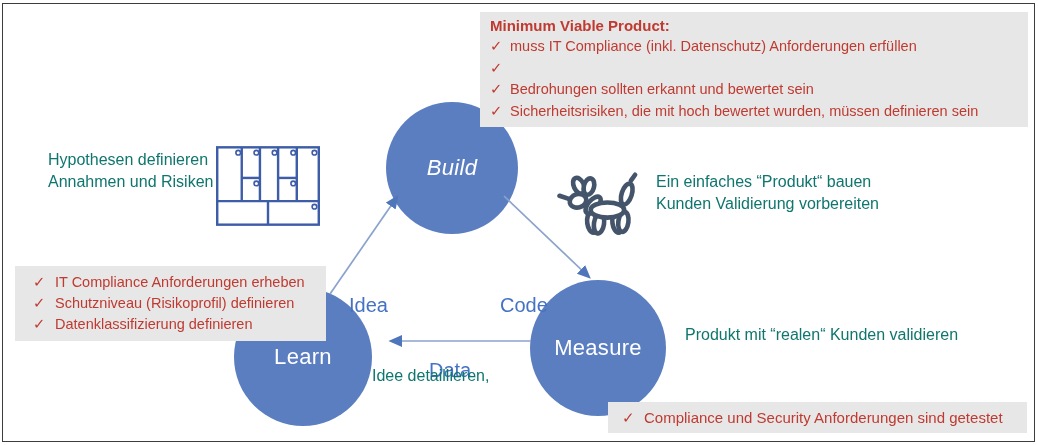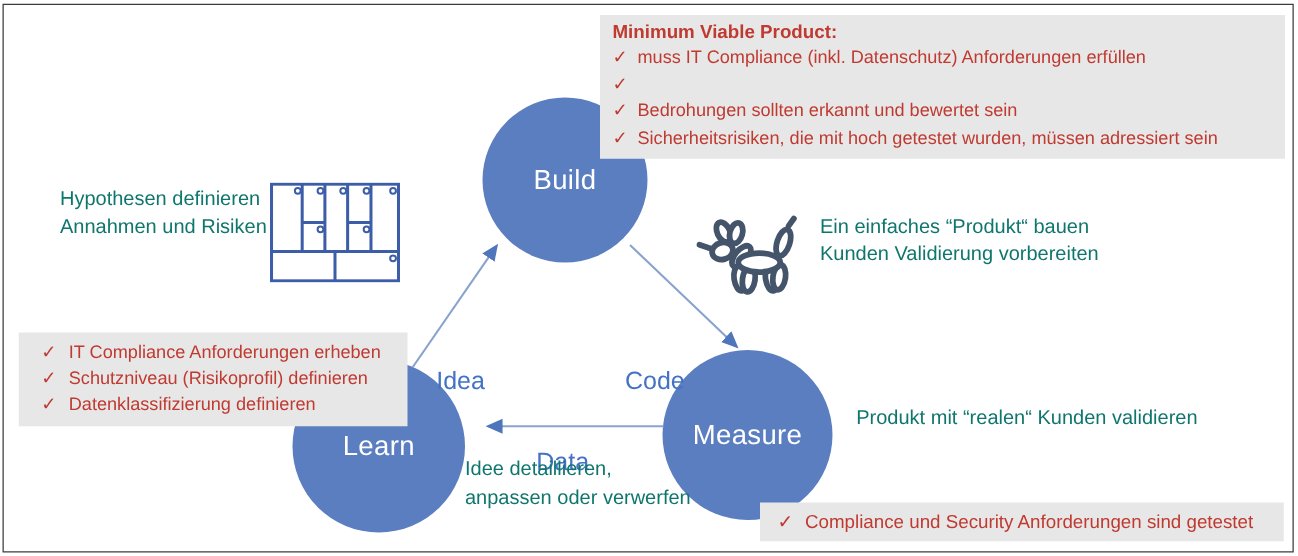--- a/index.html
+++ b/index.html
@@ -11,21 +11,21 @@
   .frame {
     position: absolute; left: 2px; top: 3px; right: 3px; bottom: 3px;
     border: 1.5px solid #3c3c3c; pointer-events: none;
   }
   
   .circle {
     position: absolute; border-radius: 50%; background: #5b7ec1; color: #fff;
     display: flex; align-items: center; justify-content: center;
     font-size: 22px; letter-spacing: .3px;
   }
-  #build-circle   { left: 386px; top: 78px;  width: 132px; height: 132px; }
+  #build-circle   { left: 386px; top: 102px;  width: 132px; height: 132px; font-style: italic; }
   #learn-circle   { left: 234px; top: 288px; width: 138px; height: 138px; }
   #measure-circle { left: 530px; top: 280px; width: 136px; height: 136px; }
   
   .arrows { position: absolute; left: 0; top: 0; pointer-events: none; }
   .arrows line { stroke: #8aa3cd; stroke-width: 1.7; }
   .edge-label { position: absolute; color: #4472c4; font-size: 20px; margin-top: 48px; }
   #idea-label { left: 349px; top: 246px; }
   #code-label { left: 500px; top: 246px; }
   #data-label { left: 429px; top: 311px; }
   
@@ -89,21 +89,21 @@
     </div>
     <div class="note-row">
       <span class="check">✓</span>
     </div>
     <div class="note-row">
       <span class="check">✓</span>
       <span>Bedrohungen sollten erkannt und bewertet sein</span>
     </div>
     <div class="note-row">
       <span class="check">✓</span>
-      <span>Sicherheitsrisiken, die mit hoch getestet wurden, müssen adressiert sein</span>
+      <span>Sicherheitsrisiken, die mit hoch bewertet wurden, müssen definieren sein</span>
     </div>
   </div>
 
   <div class="note-box" id="learn-box">
     <div class="note-row">
       <span class="check">✓</span>
       <span>IT Compliance Anforderungen erheben</span>
     </div>
     <div class="note-row">
       <span class="check">✓</span>
@@ -128,21 +128,20 @@
   </div>
   <div class="gray-note" id="build-note">
     <div>Ein einfaches “Produkt“ bauen</div>
     <div>Kunden Validierung vorbereiten</div>
   </div>
   <div class="gray-note" id="measure-note">
     <div>Produkt mit “realen“ Kunden validieren</div>
   </div>
   <div class="gray-note" id="learn-note">
     <div>Idee detaillieren,</div>
-    <div>anpassen oder verwerfen</div>
   </div>
 
   <svg class="icon" id="canvas-icon" width="104" height="80" viewBox="0 0 103 79">
     <g fill="none" stroke="#3d5da8" stroke-width="2.4">
       <rect x="1.2" y="1.2" width="100.6" height="76.6"></rect>
       <line x1="1.2" y1="54.5" x2="101.8" y2="54.5"></line>
       <line x1="25.5" y1="1.2" x2="25.5" y2="54.5"></line>
       <line x1="43.5" y1="1.2" x2="43.5" y2="54.5"></line>
       <line x1="61.5" y1="1.2" x2="61.5" y2="54.5"></line>
       <line x1="80" y1="1.2" x2="80" y2="54.5"></line>

